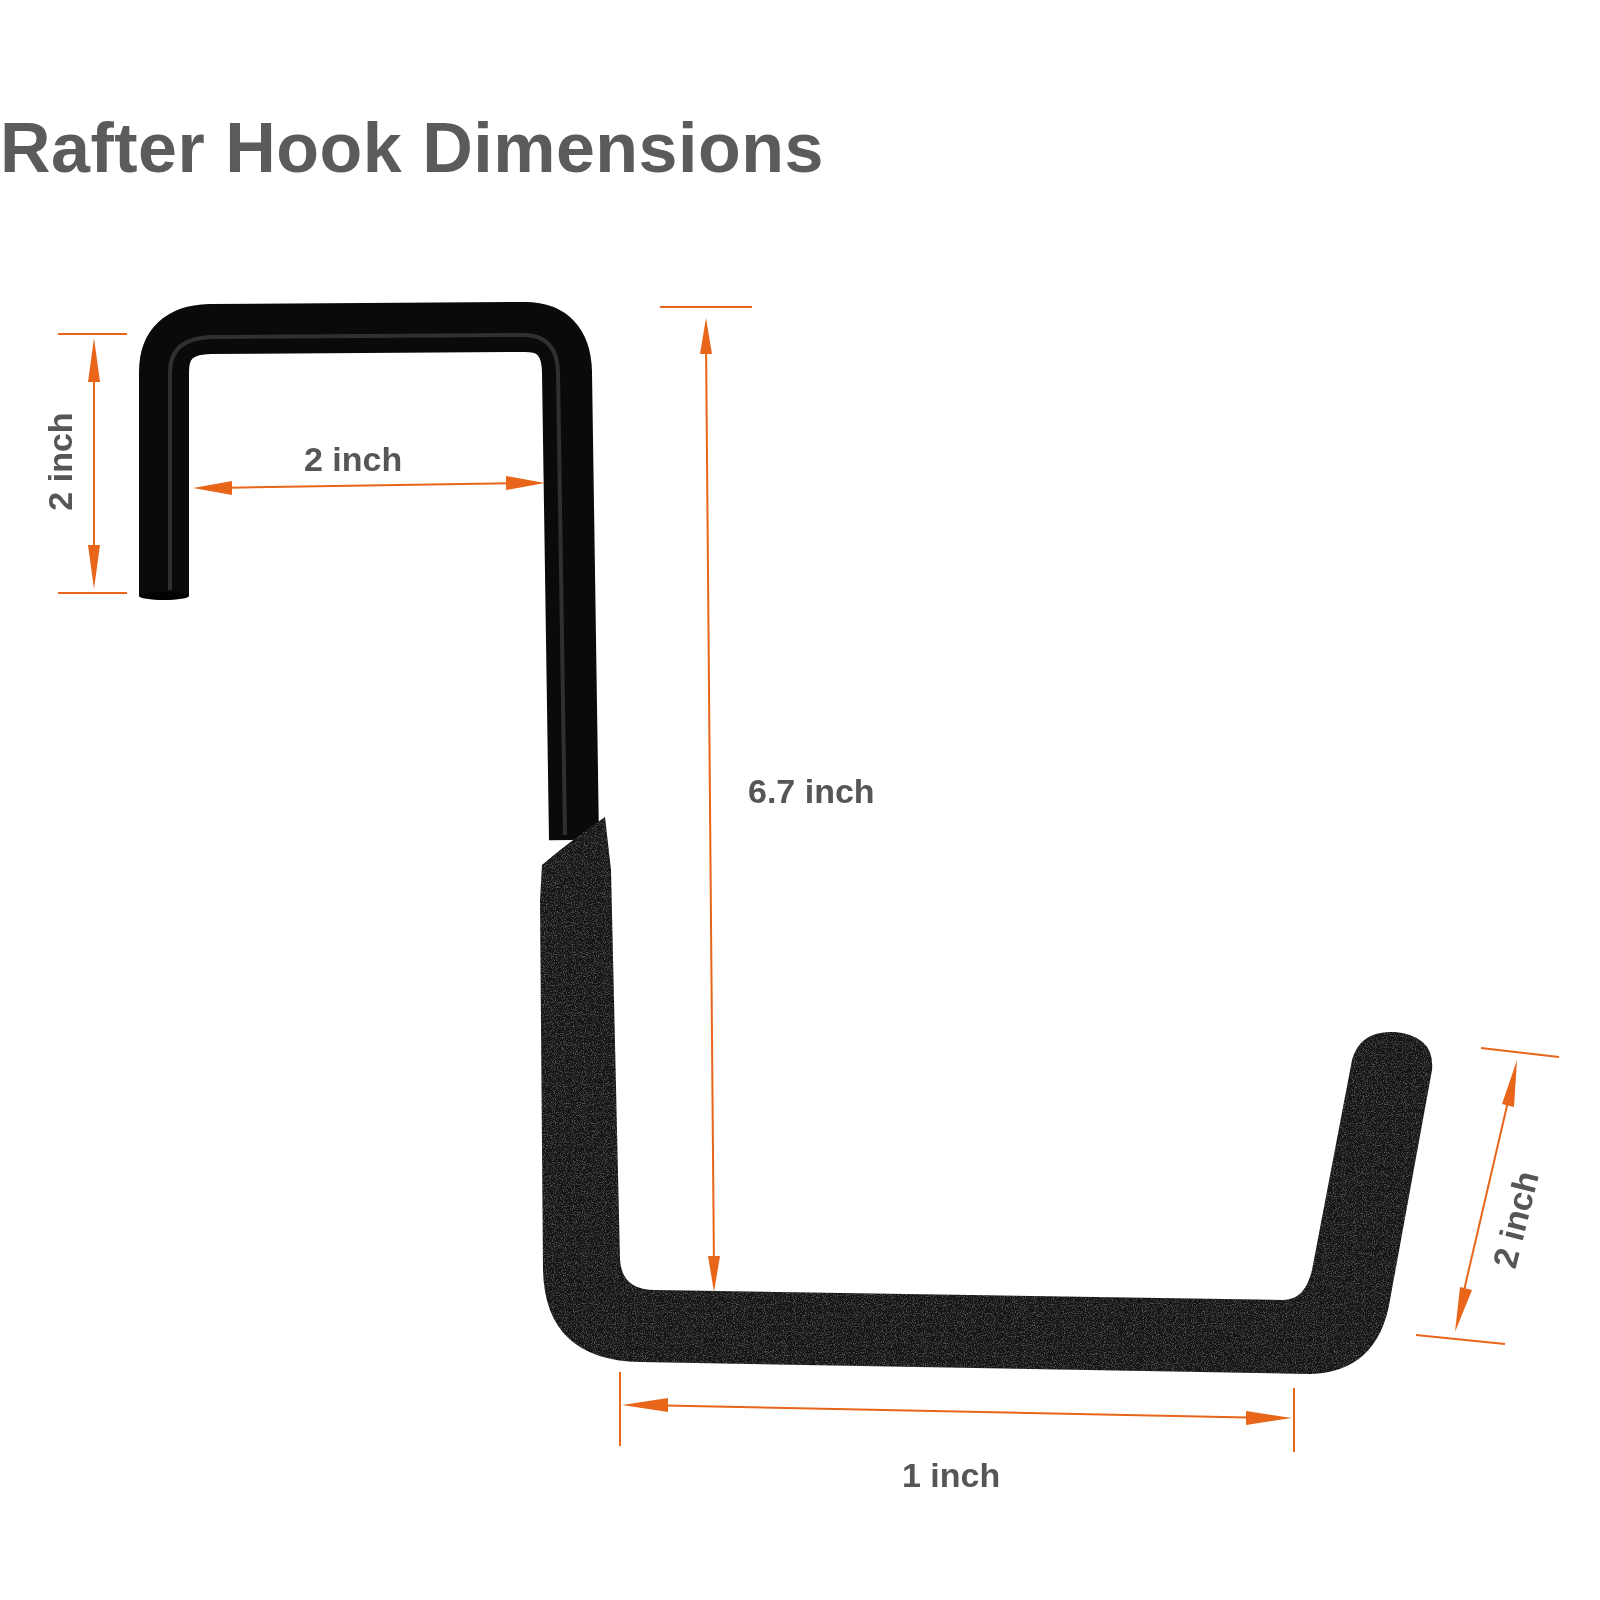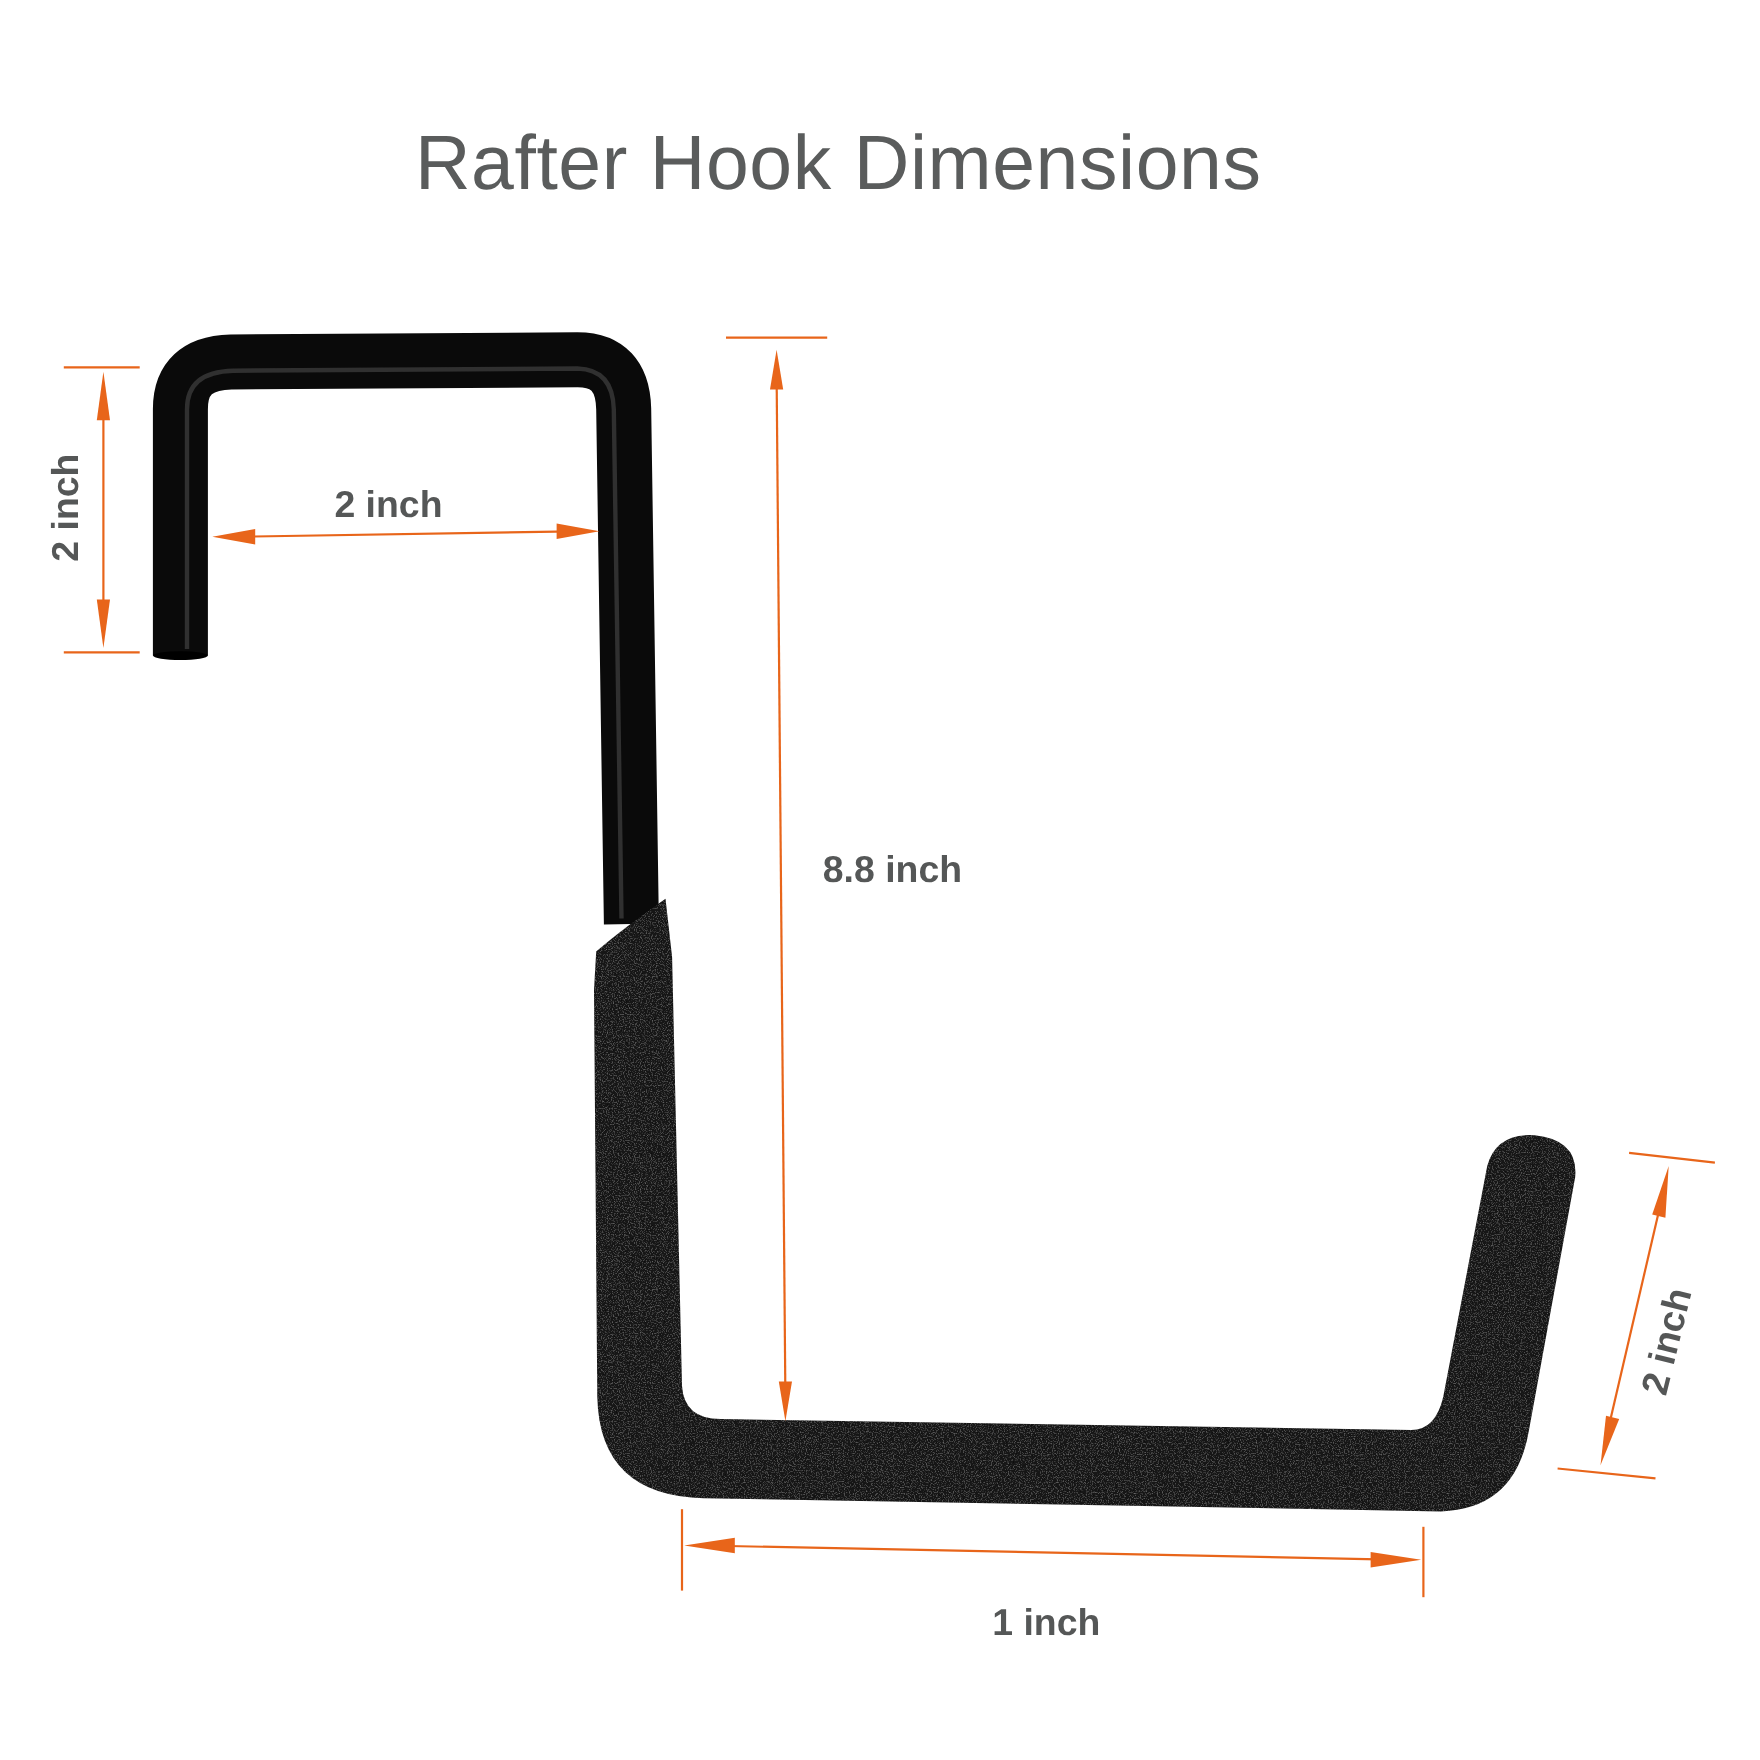--- a/index.html
+++ b/index.html
@@ -12,23 +12,22 @@
       height: 1600px;
       position: relative;
       overflow: hidden;
       font-family: "Liberation Sans", "DejaVu Sans", sans-serif;
     }
     .title {
       position: absolute;
       left: 0;
       top: 108px;
       width: 1524px;
-      text-align: center;
       font-size: 70px;
-      font-weight: normal;
+      font-weight: bold;
       color: #5a5c5c;
       letter-spacing: 0.5px;
     }
     .stage {
       position: absolute;
       left: 0;
       top: 0;
       width: 1600px;
       height: 1600px;
     }
@@ -123,17 +122,17 @@
     <line x1="1513" y1="1080" x2="1459" y2="1312" stroke-width="2"></line>
     <polygon points="1517,1060 1502,1104 1514,1107" stroke="none"></polygon>
     <polygon points="1455,1332 1460,1287 1472,1290" stroke="none"></polygon>
   </g>
 </svg>
 
 <div class="dim-label rot-left" style="left:10px; top:442px; width:100px; text-align:center;">2 inch</div>
 
 <div class="dim-label" style="left:304px; top:440px;">2 inch</div>
 
-<div class="dim-label" style="left:748px; top:772px;">8.8 inch</div>
+<div class="dim-label" style="left:748px; top:772px;">6.7 inch</div>
 
 <div class="dim-label" style="left:902px; top:1456px;">1 inch</div>
 
 <div class="dim-label rot-right" style="left:1466px; top:1200px; width:100px; text-align:center;">2 inch</div>
 
 </body></html>

